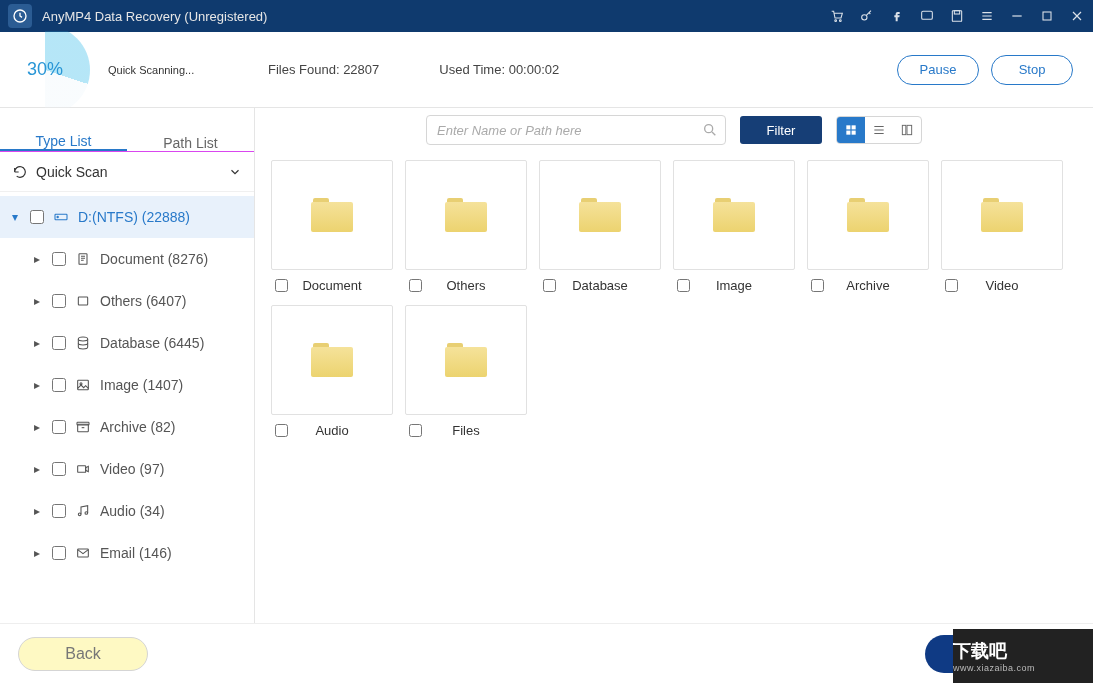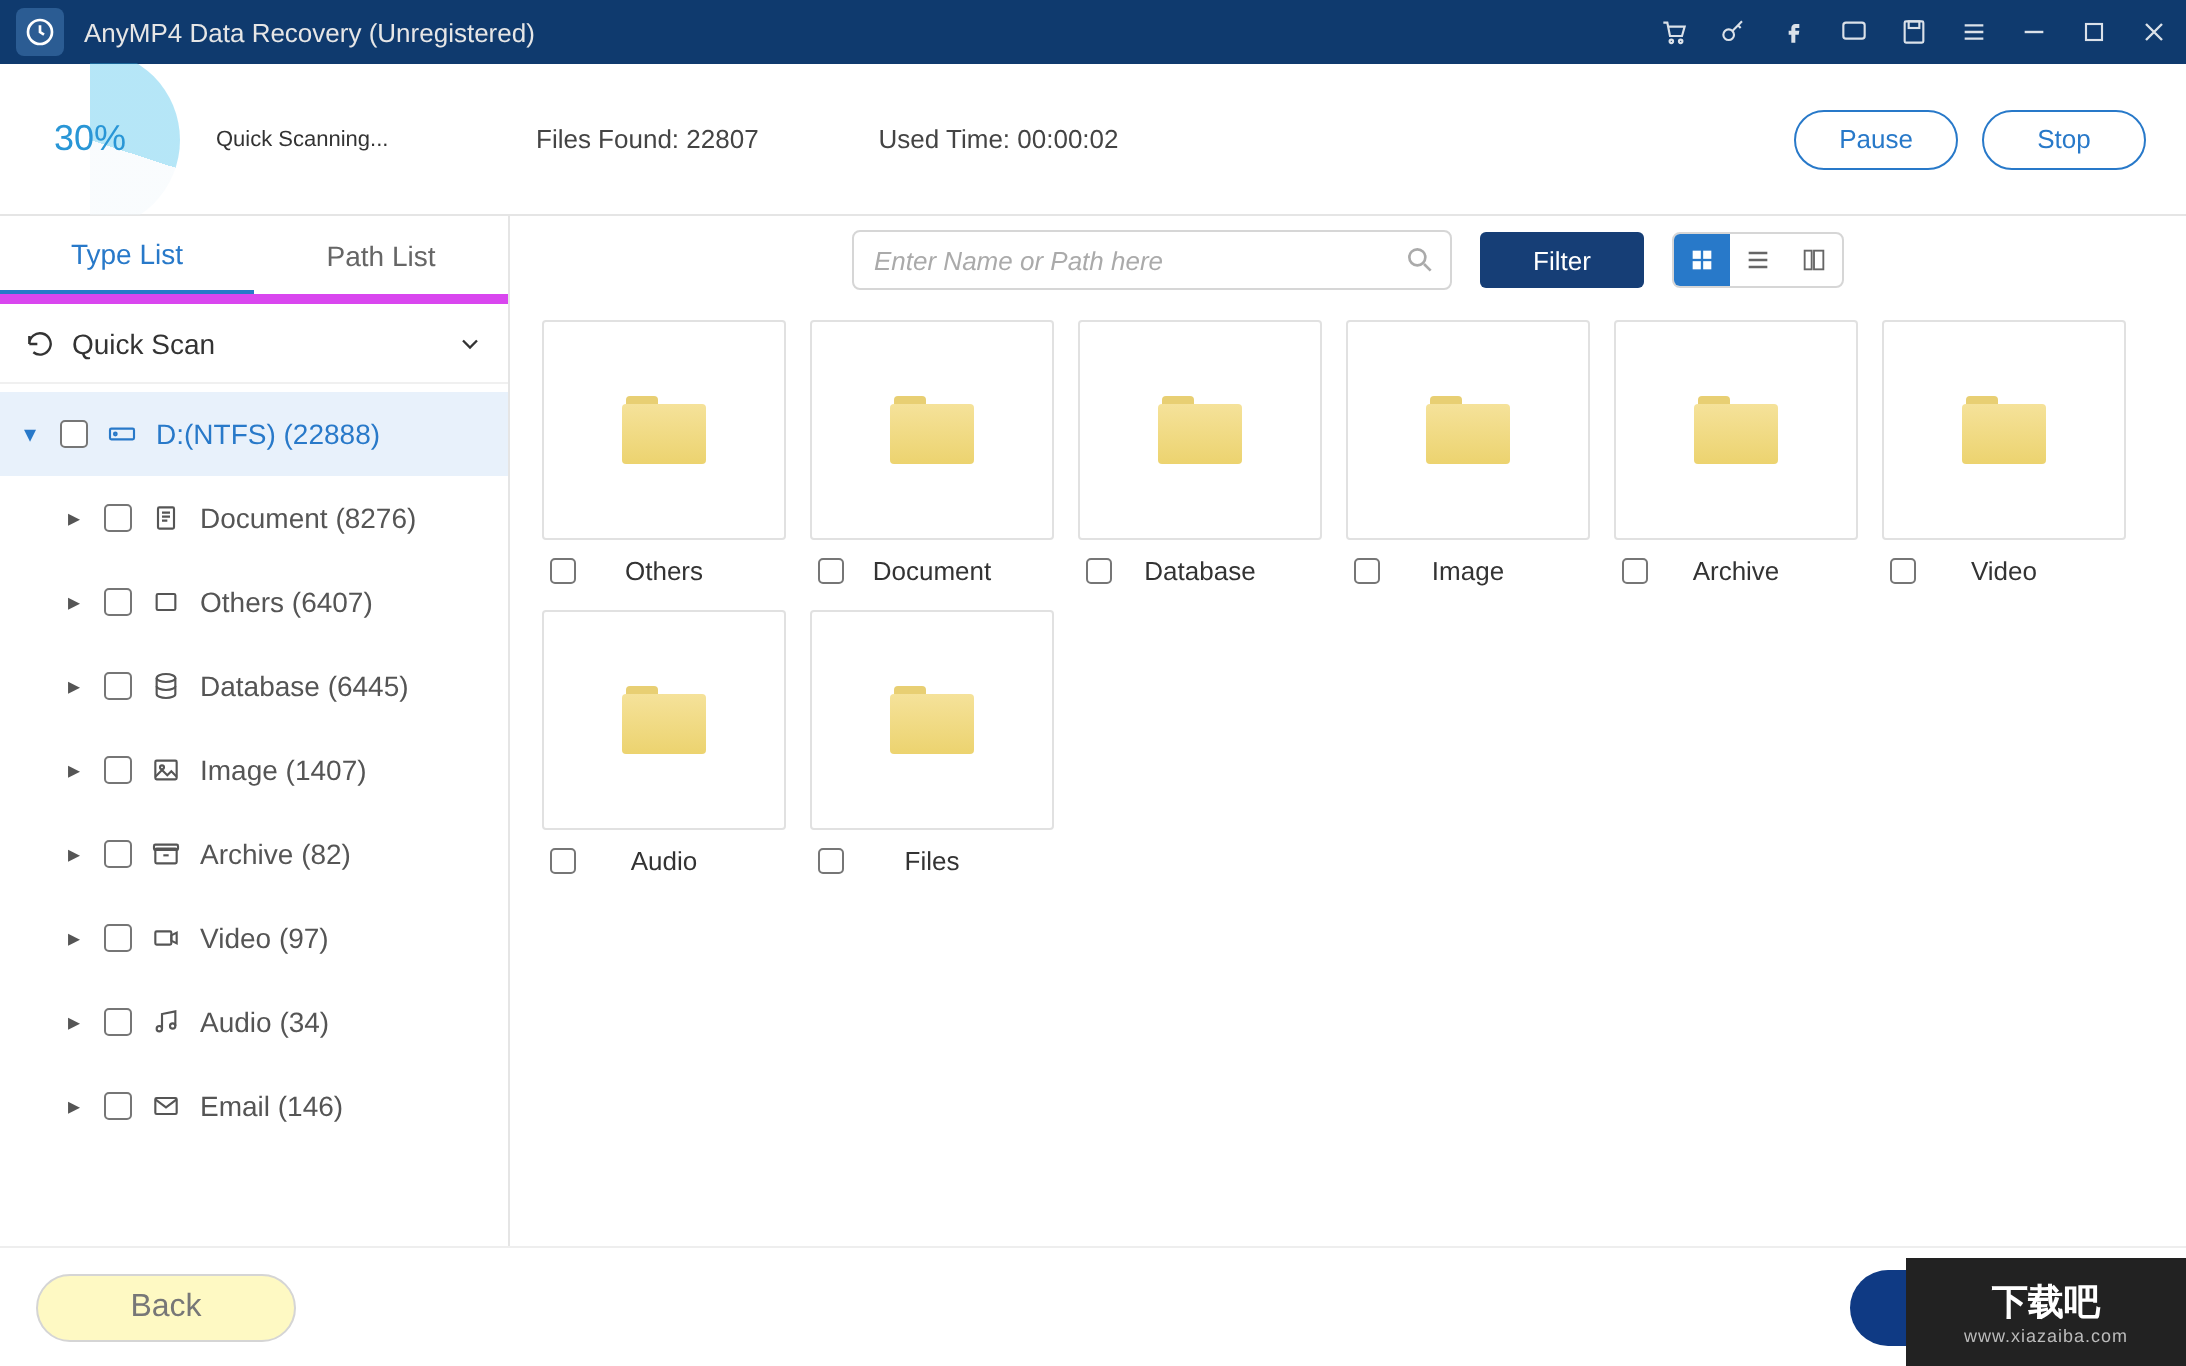--- a/index.html
+++ b/index.html
@@ -21,21 +21,21 @@
 .status-label { font-size: 11px; color: #333; margin-left: 18px; width: 140px; }
 .status-meta { display: flex; gap: 60px; margin-left: 20px; font-size: 13px; color: #444; flex:1; }
 .status-actions { display: flex; gap: 12px; margin-right: 20px; }
 .pill-btn { border: 1px solid #2879c9; color: #2879c9; background: #fff; border-radius: 18px; width: 82px; height: 30px; font-size: 13px; cursor: pointer; }
 
 
 .main { display: flex; height: calc(683px - 32px - 76px - 60px); }
 
 
 .sidebar { width: 255px; border-right: 1px solid #e5e5e5; display: flex; flex-direction: column; }
-.tabs { display: flex; height: 44px; border-bottom: 5px solid #d946ef; }
+.tabs { display: flex; height: 44px; border-bottom: 1px solid #d946ef; align-items: flex-end; }
 .tab { flex: 1; display: flex; align-items: center; justify-content: center; font-size: 14px; color: #666; cursor: pointer; }
 .tab.active { color: #2879c9; border-bottom: 2px solid #2879c9; }
 .scan-row { display:flex; align-items:center; height:40px; padding:0 12px; font-size:14px; color:#333; border-bottom:1px solid #f0f0f0; cursor:pointer;}
 .scan-row .spacer { flex:1; }
 .tree { flex:1; overflow:auto; padding-top:4px;}
 .tree-row { display:flex; align-items:center; height:42px; font-size:14px; color:#555; cursor:pointer; }
 .tree-row.drive { background:#e8f1fb; color:#2879c9; padding-left:8px; }
 .tree-row.cat { padding-left:30px; }
 .tree-row .chev { width:14px; display:inline-flex; justify-content:center; color:#555; font-size:12px;}
 .tree-row input[type=checkbox]{ width:14px; height:14px; margin:0 8px; accent-color:#2879c9;}
@@ -62,21 +62,21 @@
 .card-label { display:flex; align-items:center; justify-content:center; gap:8px; padding-top:8px; font-size:13px; color:#333;}
 .card-label input[type=checkbox]{width:13px;height:13px; position:absolute;}
 .card-label .lbl-row{ display:flex; align-items:center; width:100%;}
 .card-label .lbl-row input{ margin-left:4px;}
 .card-label .lbl-row span{ flex:1; text-align:center;}
 
 
 .footer { height:60px; background:#fff; border-top:1px solid #eee; display:flex; align-items:center; padding:0 18px; position:relative;}
 .back-btn { width:130px; height:34px; border:1px solid #d5d5d5; border-radius:17px; background:#fef9c3; color:#777; font-size:16px; cursor:pointer;}
 .recover-btn { position:absolute; right:18px; width:150px; height:38px; background:#0f3a84; border:none; border-radius:19px; color:#fff; font-size:14px; cursor:pointer;}
-.watermark { position:absolute; right:0; bottom:0; width:140px; height:54px; background:#222; color:#fff; font-size:18px; font-weight:bold; display:flex; flex-direction:column; align-items:center; justify-content:center; }
+.watermark { position:absolute; right:0; bottom:0; width:140px; height:54px; background:#222; color:#fff; font-size:18px; font-weight:bold; display:flex; flex-direction:column; align-items:flex-start; justify-content:center; }
 .watermark small{ font-size:9px; color:#bbb; font-weight:normal; letter-spacing:0.5px;}
 
 svg { display:block; }
 </style>
 </head>
 <body>
 
 <div class="titlebar">
   <div class="logo-box">
     <svg viewBox="0 0 24 24" width="16" height="16" fill="none" stroke="#fff" stroke-width="2">
@@ -320,32 +320,32 @@
 
     <div class="grid">
 
       <div class="card-wrap">
         <div class="card">
             <div class="folder-ico"></div>
           </div>
         <div class="card-label">
             <div class="lbl-row">
               <input type="checkbox" style="">
+              <span>Document</span>
+            </div>
+          </div>
+      </div>
+      <div class="card-wrap">
+        <div class="card">
+            <div class="folder-ico"></div>
+          </div>
+        <div class="card-label">
+            <div class="lbl-row">
+              <input type="checkbox" style="">
               <span>Others</span>
-            </div>
-          </div>
-      </div>
-      <div class="card-wrap">
-        <div class="card">
-            <div class="folder-ico"></div>
-          </div>
-        <div class="card-label">
-            <div class="lbl-row">
-              <input type="checkbox" style="">
-              <span>Document</span>
             </div>
           </div>
       </div>
       <div class="card-wrap">
         <div class="card">
             <div class="folder-ico"></div>
           </div>
         <div class="card-label">
             <div class="lbl-row">
               <input type="checkbox" style="">

